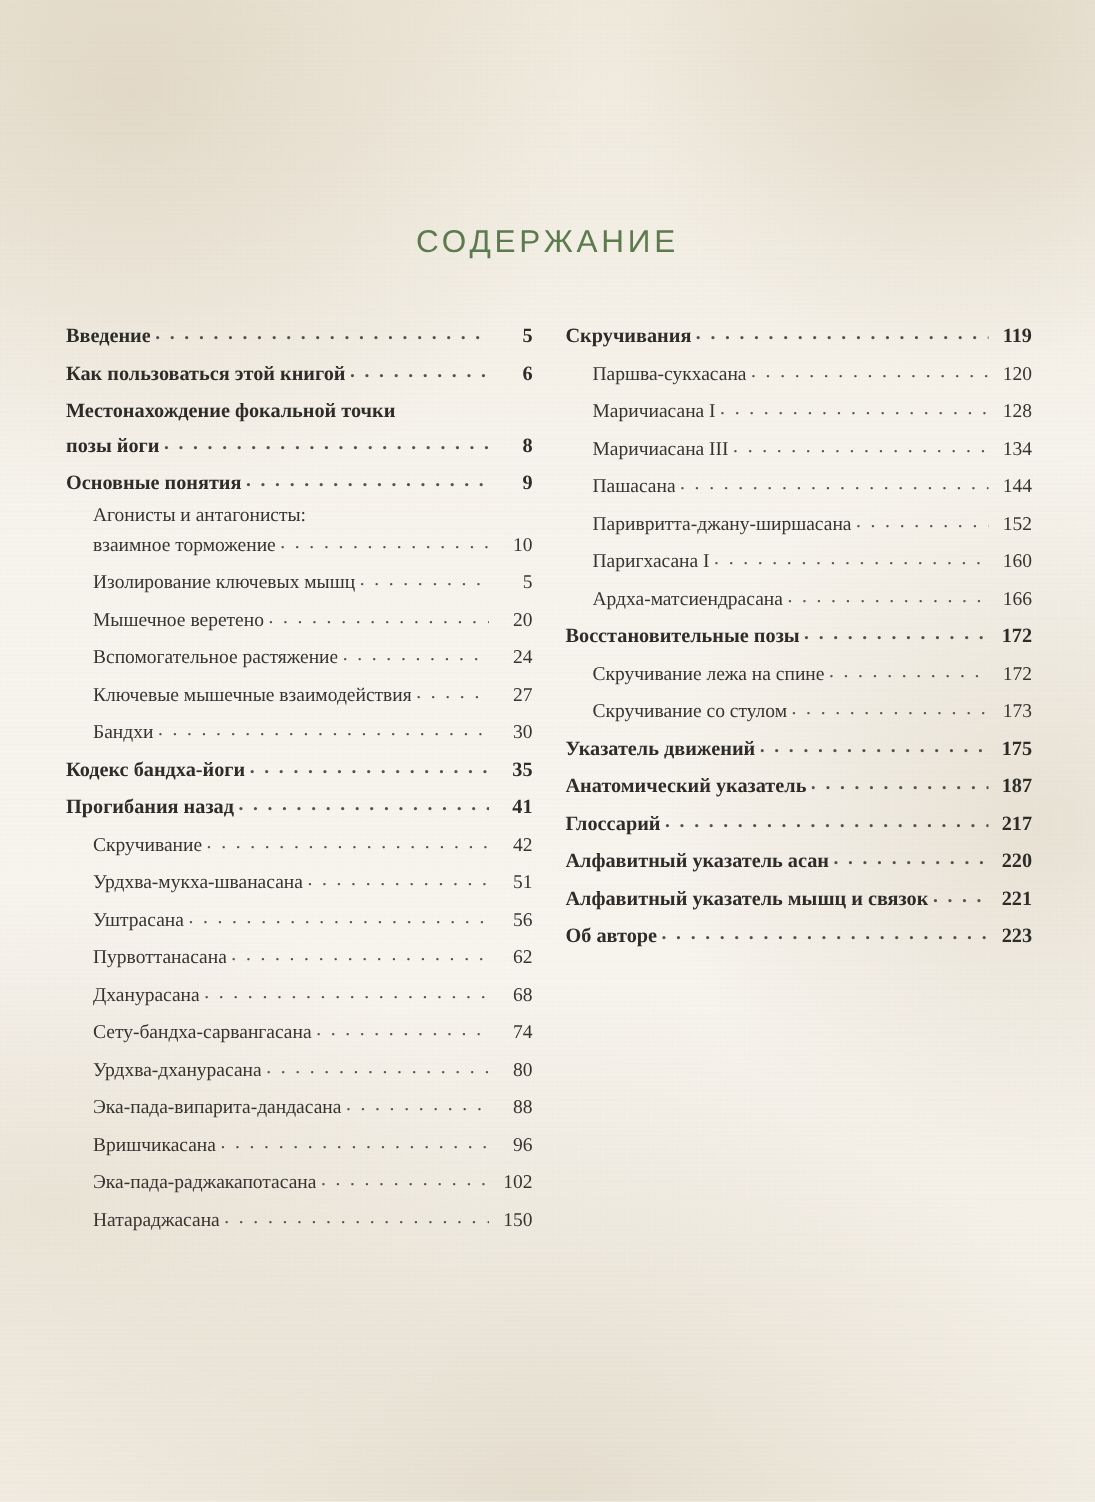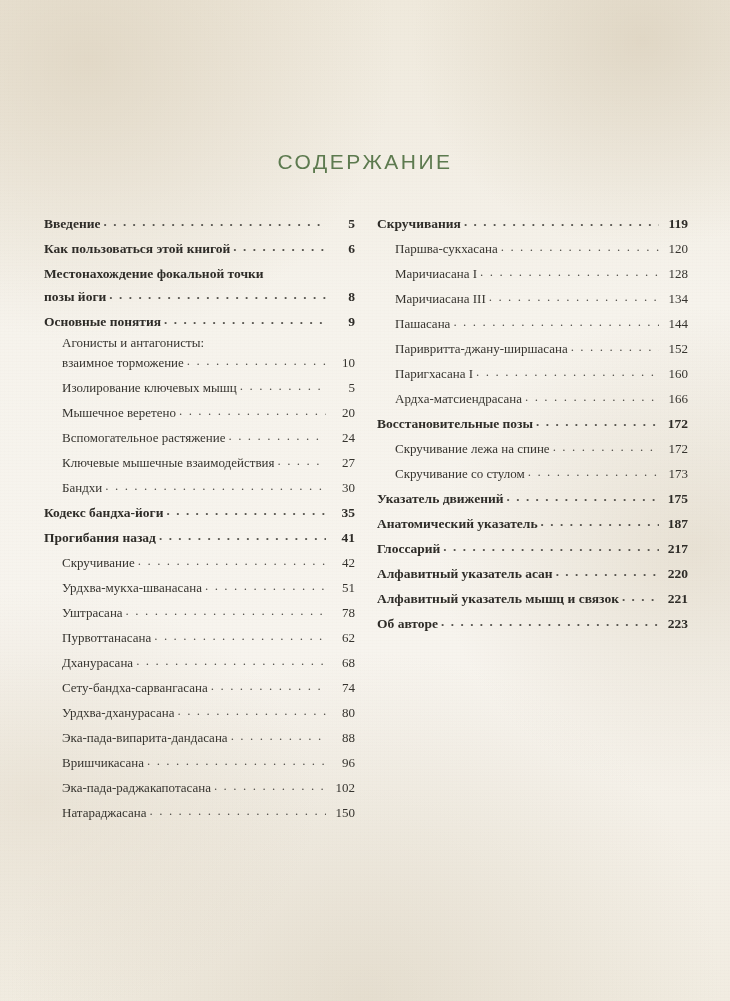--- a/index.html
+++ b/index.html
@@ -184,21 +184,21 @@
           <span class="pg">42</span>
         </div>
         <div class="entry lvl-2">
           <span class="label">Урдхва-мукха-шванасана</span>
           <span class="leader">. . . . . . . . . . . . . . . . . . . . . . . . . . . . . . . . . . . . . . . . . . . . . . . . . . . . . . . . . .</span>
           <span class="pg">51</span>
         </div>
         <div class="entry lvl-2">
           <span class="label">Уштрасана</span>
           <span class="leader">. . . . . . . . . . . . . . . . . . . . . . . . . . . . . . . . . . . . . . . . . . . . . . . . . . . . . . . . . .</span>
-          <span class="pg">78</span>
+          <span class="pg">56</span>
         </div>
         <div class="entry lvl-2">
           <span class="label">Пурвоттанасана</span>
           <span class="leader">. . . . . . . . . . . . . . . . . . . . . . . . . . . . . . . . . . . . . . . . . . . . . . . . . . . . . . . . . .</span>
           <span class="pg">62</span>
         </div>
         <div class="entry lvl-2">
           <span class="label">Дханурасана</span>
           <span class="leader">. . . . . . . . . . . . . . . . . . . . . . . . . . . . . . . . . . . . . . . . . . . . . . . . . . . . . . . . . .</span>
           <span class="pg">68</span>

